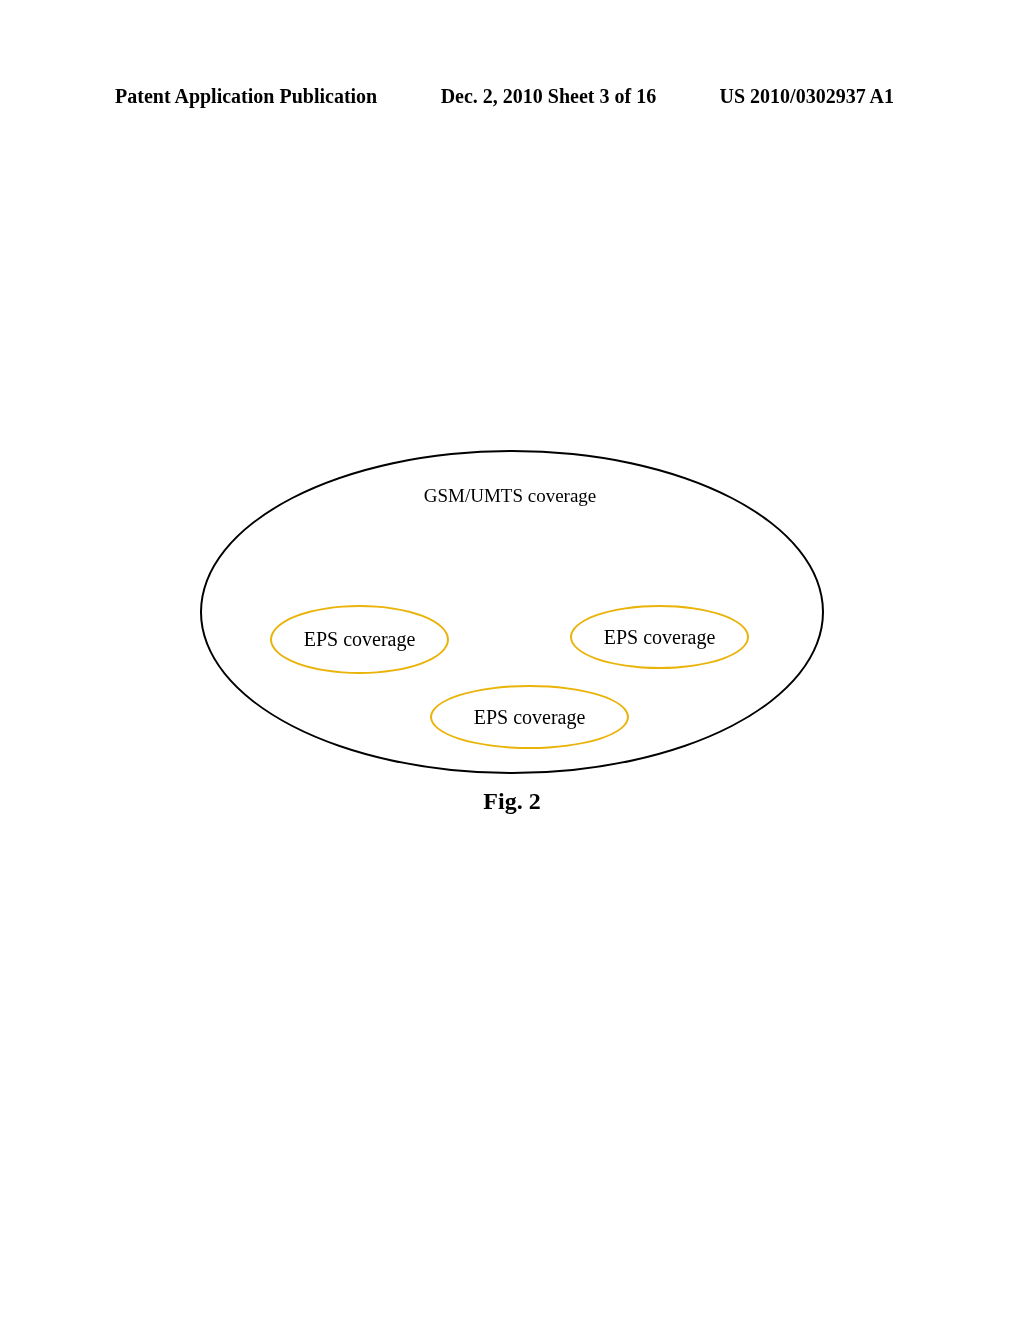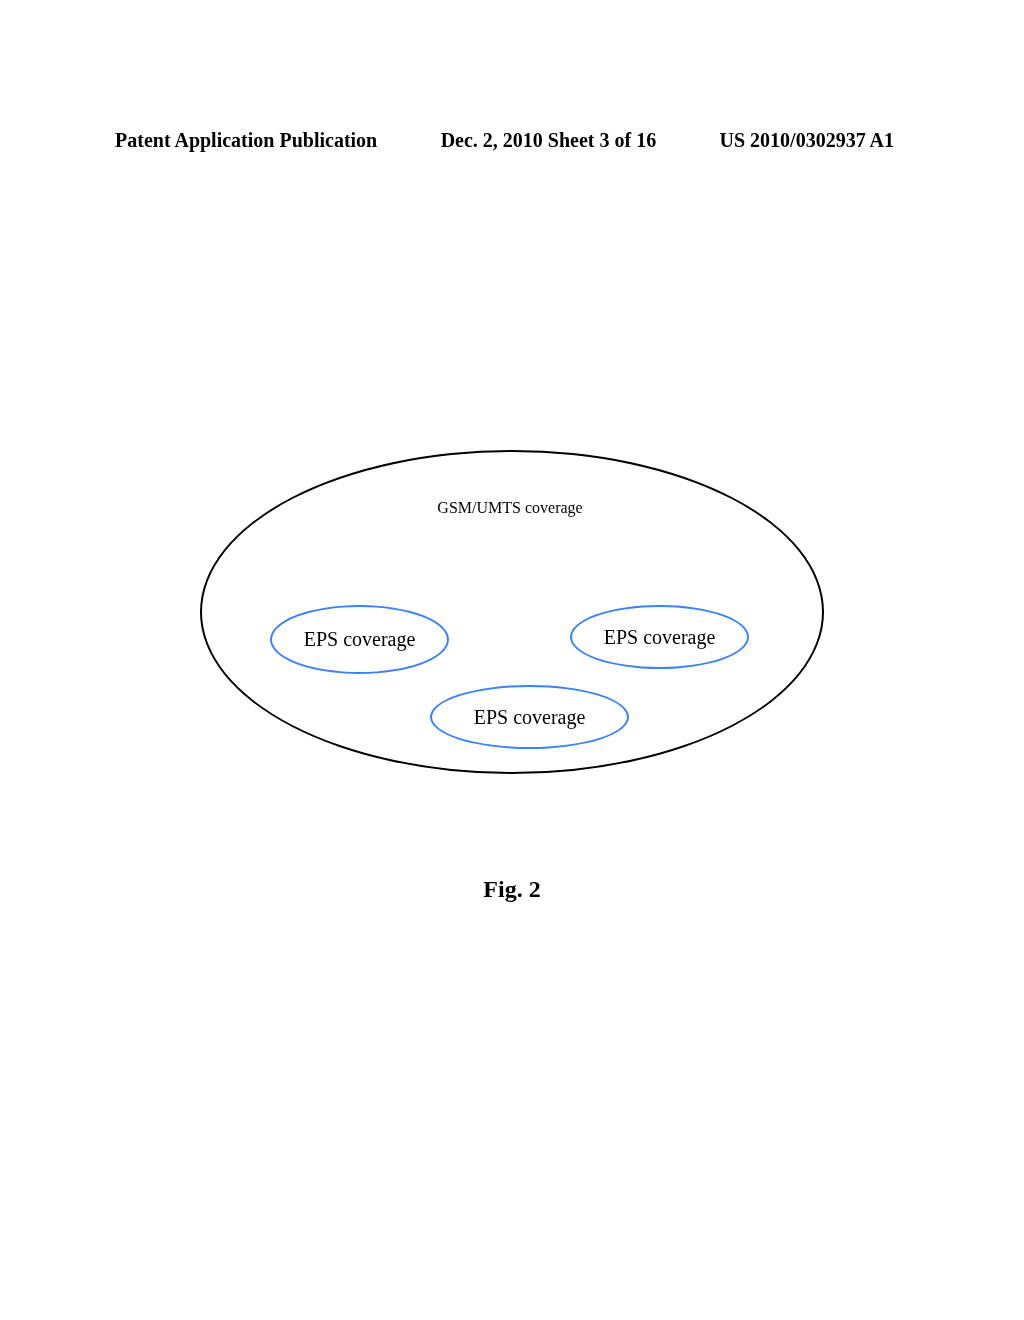--- a/index.html
+++ b/index.html
@@ -14,21 +14,20 @@
     .header {
       position: absolute;
       top: 85px;
       left: 0;
       width: 100%;
       display: flex;
       justify-content: space-between;
       padding: 0 130px 0 115px;
       box-sizing: border-box;
       font-size: 20px;
-      margin-top: 44px;
     }
     .header-left {
       font-weight: bold;
     }
     .header-center {
       font-weight: bold;
     }
     .header-right {
       font-weight: bold;
       text-align: center;
@@ -44,28 +43,28 @@
       position: absolute;
       width: 620px;
       height: 320px;
       border: 2px solid black;
       border-radius: 50%;
       top: 10px;
       left: 0;
     }
     .outer-label {
       position: absolute;
-      top: 59px;
+      top: 45px;
       left: 50%;
       transform: translateX(-50%);
-      font-size: 16px;
+      font-size: 19px;
     }
     .inner-ellipse {
       position: absolute;
-      border: 2px solid #3b82f6;
+      border: 2px solid #eab308;
       border-radius: 50%;
       display: flex;
       align-items: center;
       justify-content: center;
       font-size: 20px;
     }
     .eps-1 {
       width: 175px;
       height: 65px;
       top: 165px;
@@ -78,21 +77,21 @@
       left: 370px;
     }
     .eps-3 {
       width: 195px;
       height: 60px;
       top: 245px;
       left: 230px;
     }
     .figure-label {
       position: absolute;
-      top: 876px;
+      top: 788px;
       left: 50%;
       transform: translateX(-50%);
       font-size: 24px;
       font-weight: bold;
     }
   </style>
 </head>
 <body>
 
 <div class="header">

